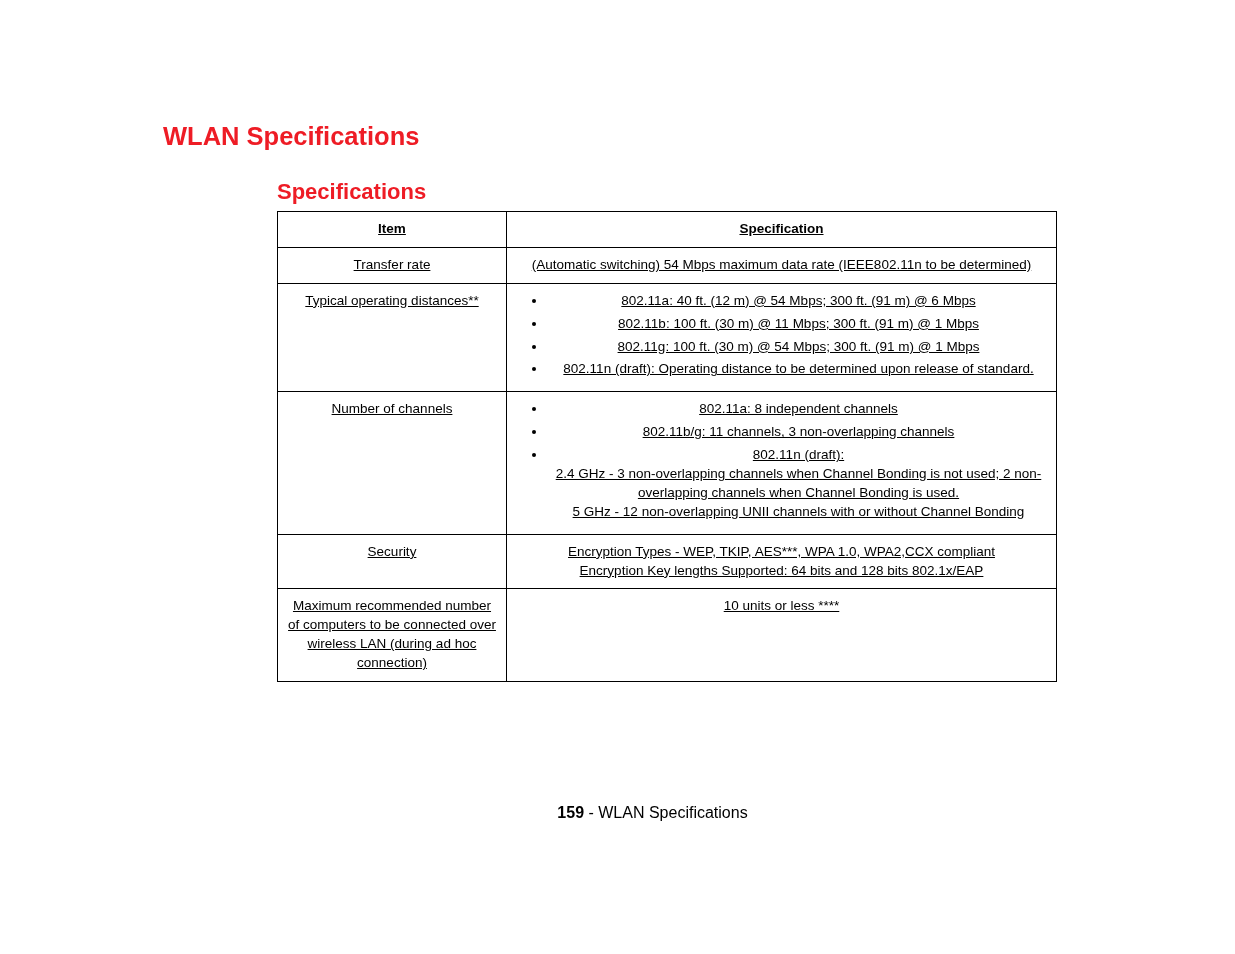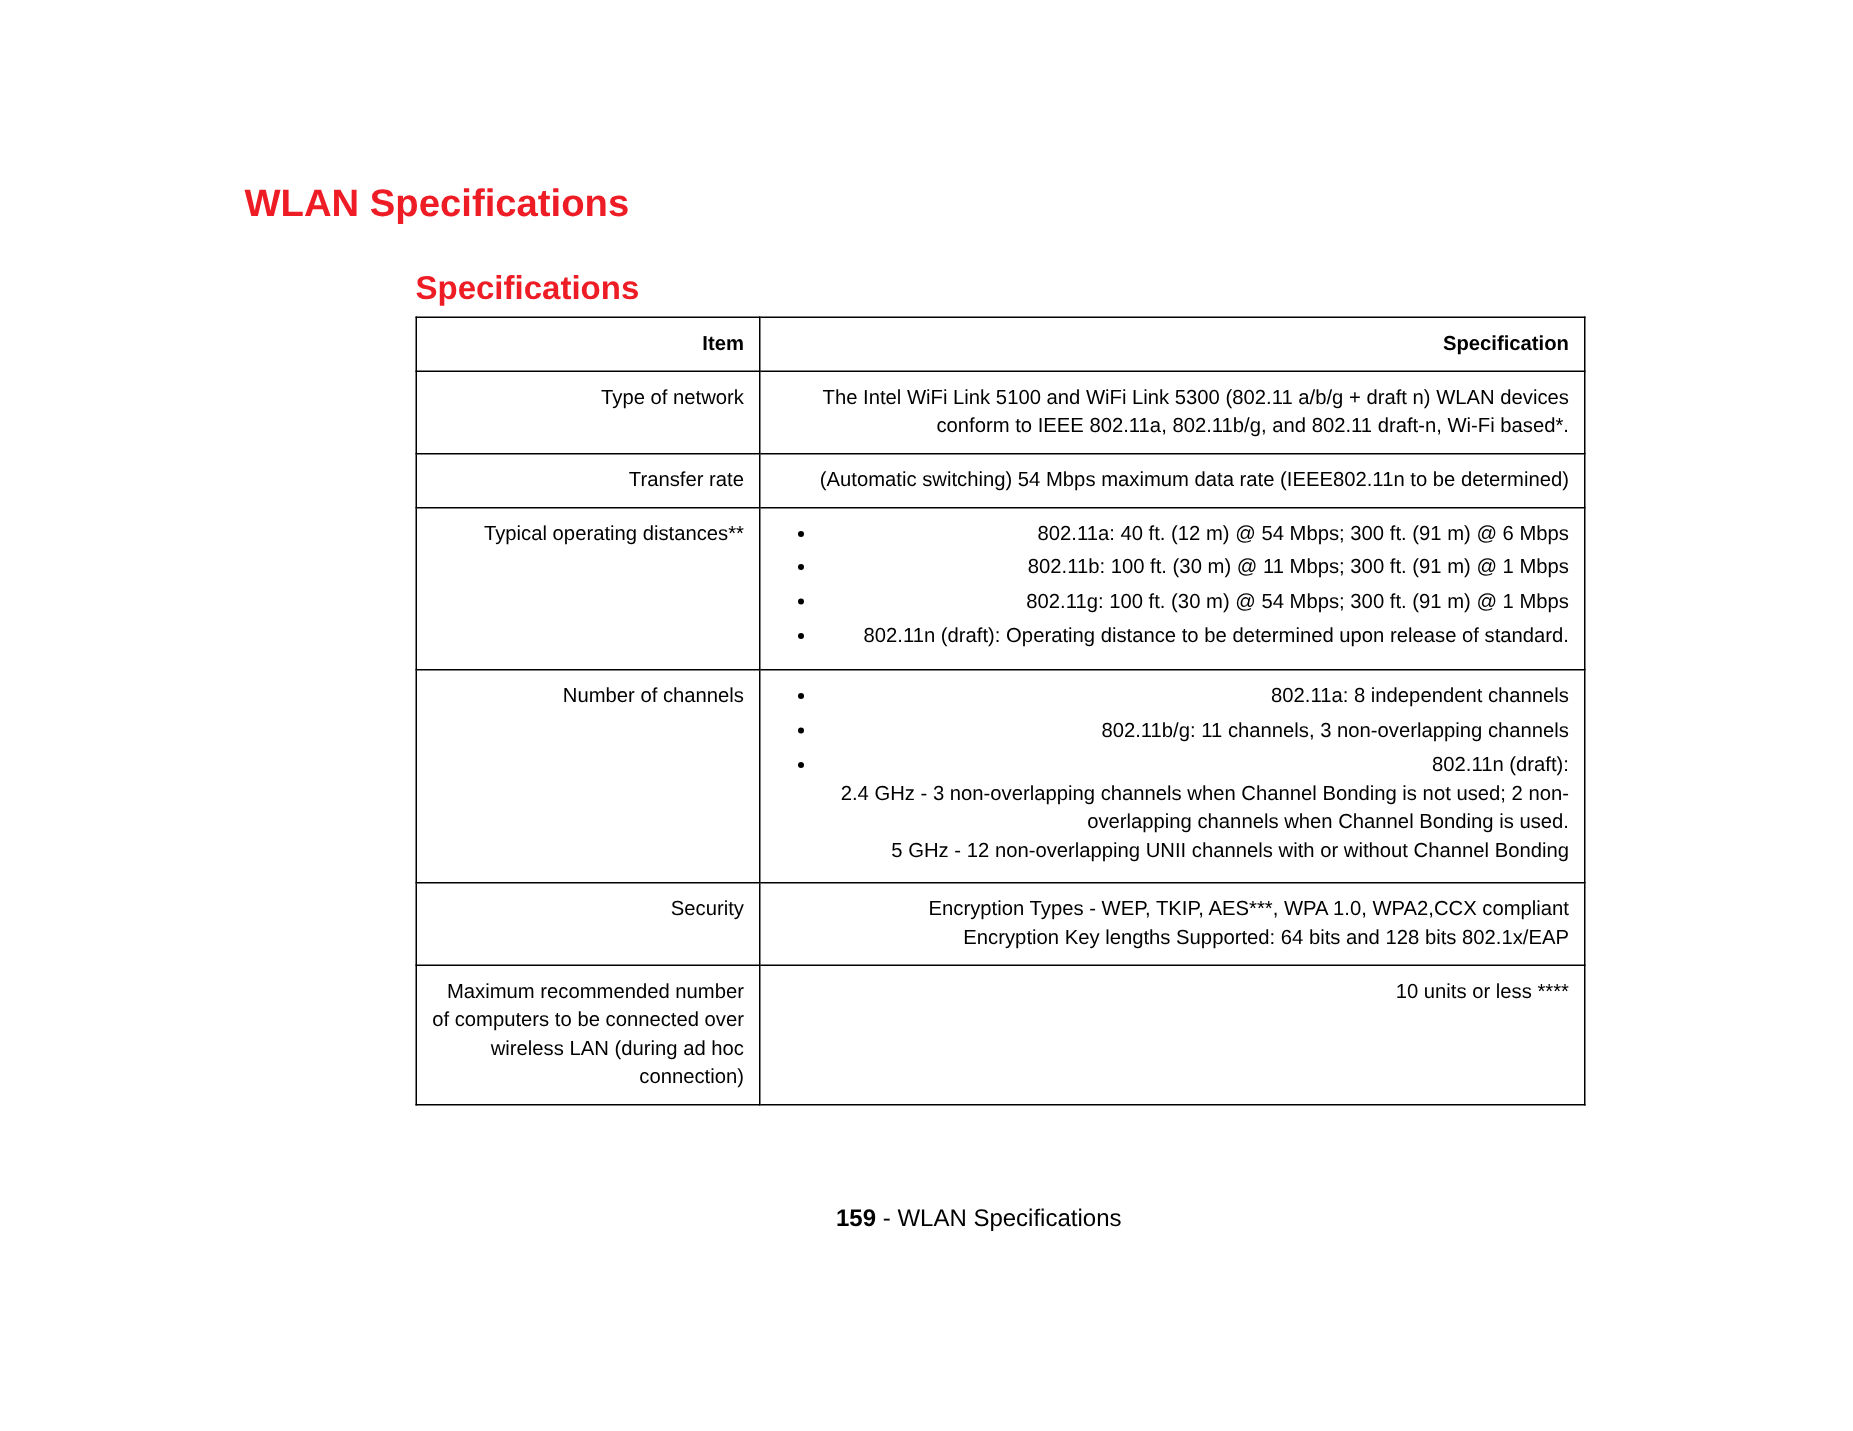--- a/index.html
+++ b/index.html
@@ -39,25 +39,26 @@
   .spec-table {
     position: absolute;
     left: 277px;
     top: 211px;
     width: 780px;
     border-collapse: collapse;
     border: 1.5px solid #000;
   }
   .spec-table th, .spec-table td {
     border: 1px solid #000;
-    text-align: right;
+    text-align: center;
     vertical-align: top;
     padding: 8px 10px 8px 10px;
     font-size: 13.5px;
     line-height: 1.4;
+    text-decoration: underline;
   }
   .spec-table th {
     font-weight: bold;
   }
   .col-item {
     width: 208px;
   }
   .col-spec {
     width: auto;
     margin-left: 36px;
@@ -97,24 +98,20 @@
 
   <table class="spec-table">
     <thead>
       <tr>
         <th class="col-item">Item</th>
         <th class="col-spec">Specification</th>
       </tr>
     </thead>
     <tbody>
         <tr>
-          <td class="col-item">Type of network</td>
-          <td class="col-spec">The Intel WiFi Link 5100 and WiFi Link 5300 (802.11 a/b/g + draft n) WLAN devices conform to IEEE 802.11a, 802.11b/g, and 802.11 draft-n, Wi-Fi based*.</td>
-        </tr>
-        <tr>
           <td class="col-item">Transfer rate</td>
           <td class="col-spec">(Automatic switching) 54 Mbps maximum data rate (IEEE802.11n to be determined)</td>
         </tr>
         <tr>
           <td class="col-item">Typical operating distances**</td>
           <td class="col-spec">
             <ul>
               <li><span>802.11a: 40 ft. (12 m) @ 54 Mbps; 300 ft. (91 m) @ 6 Mbps</span></li>
               <li><span>802.11b: 100 ft. (30 m) @ 11 Mbps; 300 ft. (91 m) @ 1 Mbps</span></li>
               <li><span>802.11g: 100 ft. (30 m) @ 54 Mbps; 300 ft. (91 m) @ 1 Mbps</span></li>

